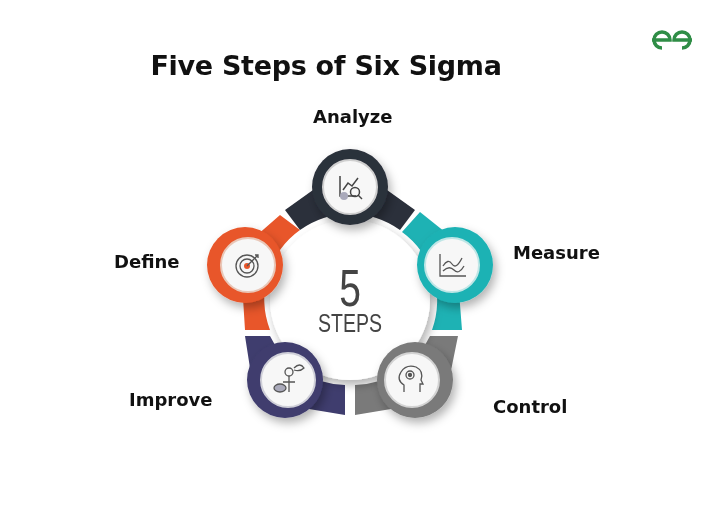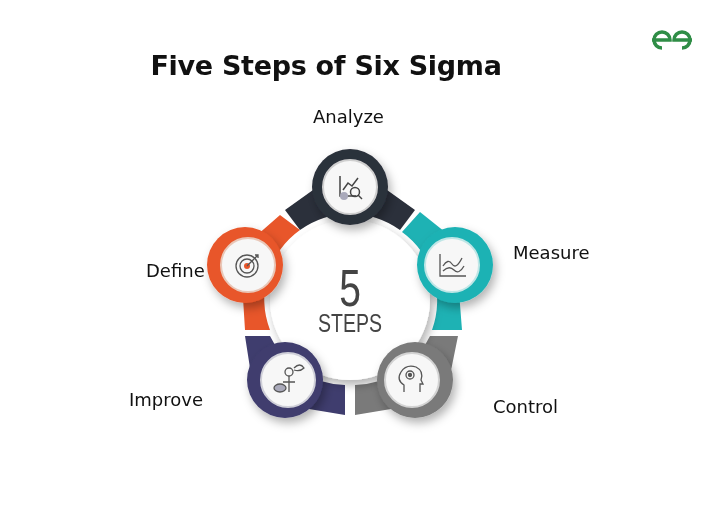--- a/index.html
+++ b/index.html
@@ -1,21 +1,21 @@
 <!DOCTYPE html>
 <html><head>
   <meta charset="utf-8">
   <style>
     html, body { margin: 0; padding: 0; background: #ffffff; }
     body { width: 720px; height: 515px; position: relative; overflow: hidden;
            font-family: "DejaVu Sans", sans-serif; }
     .title { position: absolute; left: 0; width: 652px; top: 50px; text-align: center;
              font-size: 27px; font-weight: bold; color: #111; letter-spacing: -0.3px; }
     .logo { position: absolute; left: 648px; top: 27px; width: 48px; height: 26px; }
-    .label { position: absolute; font-size: 18px; font-weight: normal; color: #111; white-space: nowrap; }
+    .label { position: absolute; font-size: 18px; font-weight: bold; color: #111; white-space: nowrap; }
     svg.diagram { position: absolute; left: 0; top: 0; }
     .center-text { position: absolute; left: 300px; width: 100px; text-align: center;
                    font-family: "Liberation Sans", sans-serif; color: #444; }
     .five { top: 262px; font-size: 52px; line-height: 52px; transform: scaleX(0.75); }
     .steps { top: 310px; font-size: 26px; line-height: 26px; transform: scaleX(0.75); letter-spacing: 0px; }
   </style>
 </head>
 <body>
 
 <div class="title">Five Steps of Six Sigma</div>
@@ -101,17 +101,17 @@
   <g fill="none" stroke="#555" stroke-width="1.3">
     <path d="M404 392 V385 Q396 380 401 372 Q406 364 416 367 Q424 371 421 380 L423 384 H420 V392"></path>
     <circle cx="410" cy="375" r="4"></circle>
     <circle cx="410" cy="375" r="1.5" fill="#555"></circle>
   </g>
 </svg>
 
 <div class="center-text five">5</div>
 <div class="center-text steps">STEPS</div>
 
-<div class="label" style="left:114px; top:260px;margin-left:32px;">Define</div>
+<div class="label" style="left:114px; top:251px;">Define</div>
 <div class="label" style="left:313px; top:106px;">Analyze</div>
 <div class="label" style="left:513px; top:242px;">Measure</div>
 <div class="label" style="left:493px; top:396px;">Control</div>
 <div class="label" style="left:129px; top:389px;">Improve</div>
 
 </body></html>

